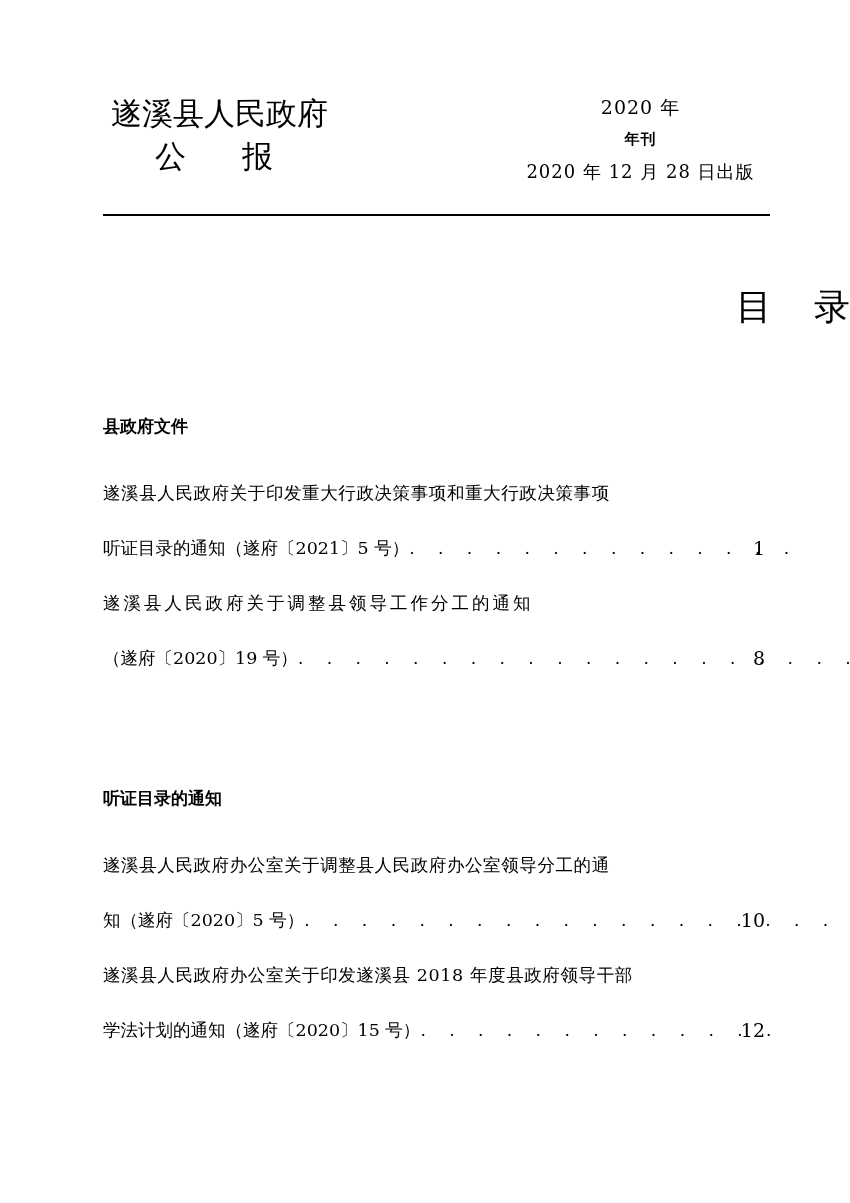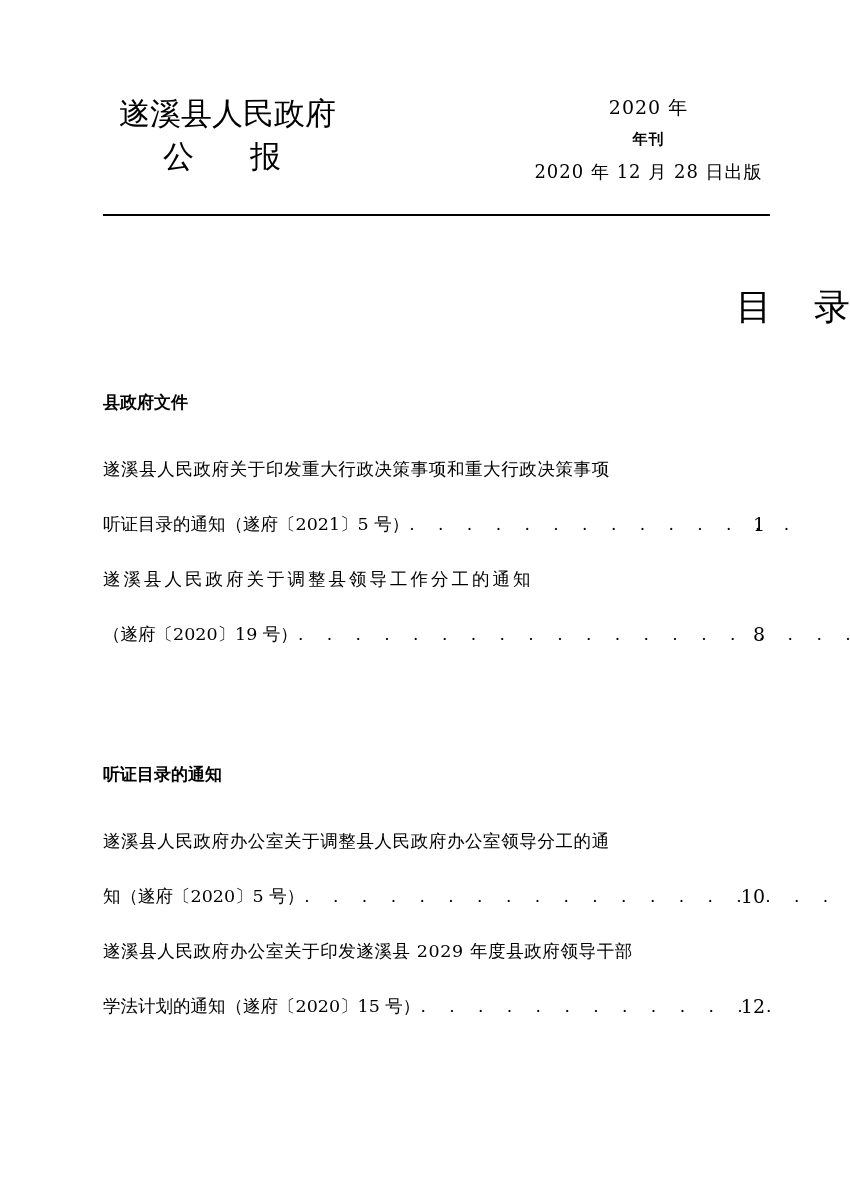--- a/index.html
+++ b/index.html
@@ -15,21 +15,21 @@
     position: relative;
     width: 850px;
     height: 1203px;
     background: #ffffff;
     overflow: hidden;
   }
 
   
   .masthead {
     position: absolute;
-    left: 16px;
+    left: 8px;
     top: 92px;
     width: 826px;
     height: 120px;
   }
   .masthead-left {
     position: absolute;
     left: 103px;
     top: 0px;
     width: 330px;
     text-align: left;
@@ -102,21 +102,21 @@
   }
   .contents-title .gap {
     display: inline-block;
     width: 42px;
   }
 
   
   .toc {
     position: absolute;
     left: 103px;
-    top: 390px;
+    top: 414px;
     width: 662px;
   }
   .section {
     margin: 0;
   }
   .section + .section {
     margin-top: 100px;
   }
   .section-heading {
     font-family: "DejaVu Sans", "Liberation Sans", sans-serif;
@@ -214,21 +214,21 @@
 
       <div class="entry">
         <div class="entry-line tracked-lite">遂溪县人民政府办公室关于调整县人民政府办公室领导分工的通</div>
         <div class="entry-line lastline">
           <span>知（遂府〔2020〕5 号）</span><span class="leaders">. . . . . . . . . . . . . . . . . . .</span>
           <span class="pagenum">10</span>
         </div>
       </div>
 
       <div class="entry">
-        <div class="entry-line tracked-lite">遂溪县人民政府办公室关于印发遂溪县 2029 年度县政府领导干部</div>
+        <div class="entry-line tracked-lite">遂溪县人民政府办公室关于印发遂溪县 2018 年度县政府领导干部</div>
         <div class="entry-line lastline">
           <span>学法计划的通知（遂府〔2020〕15 号）</span><span class="leaders">. . . . . . . . . . . . .</span>
           <span class="pagenum">12</span>
         </div>
       </div>
     </div>
 
   </div>
 
 </div>

